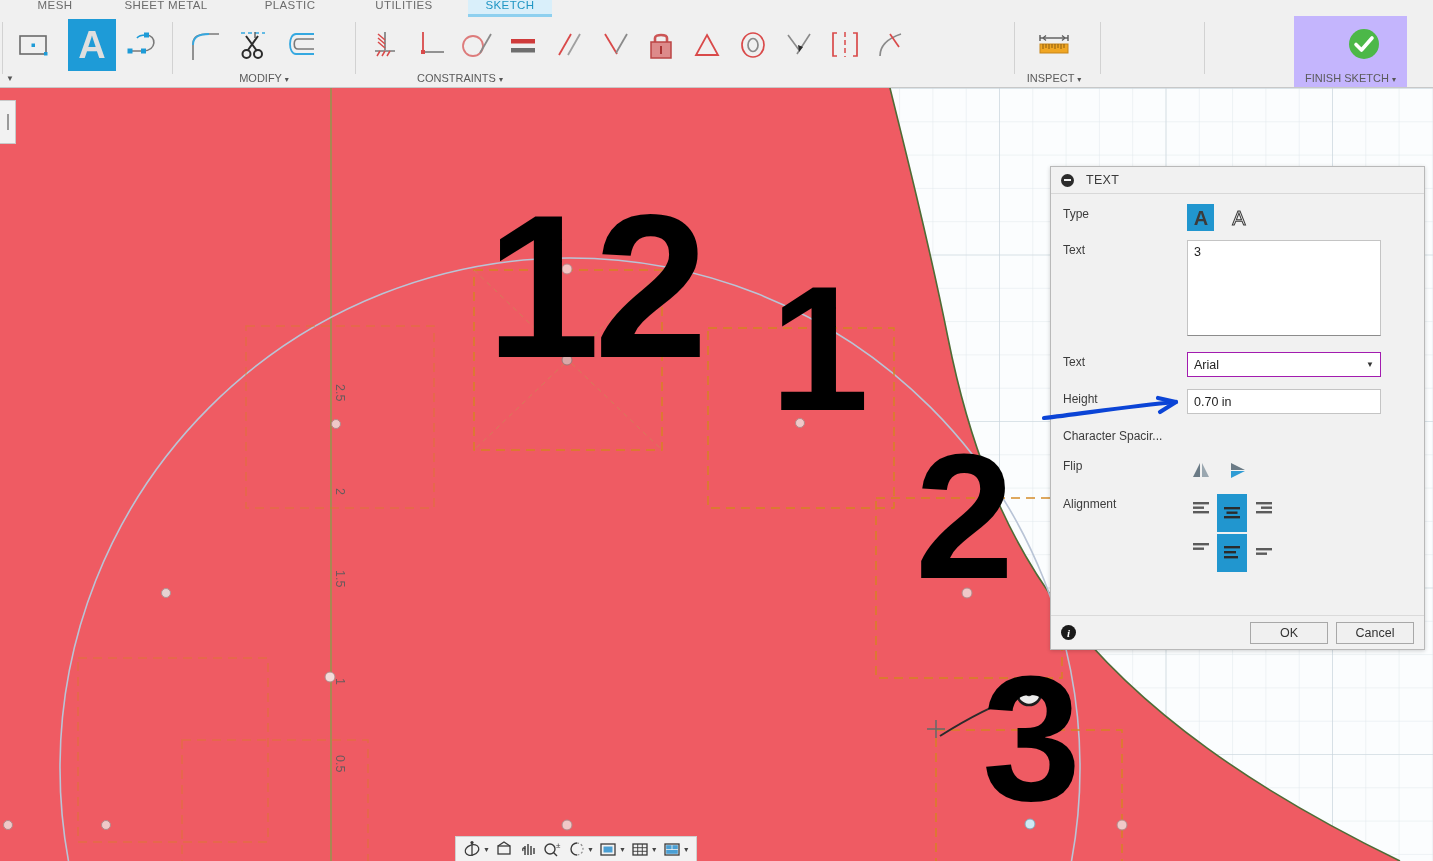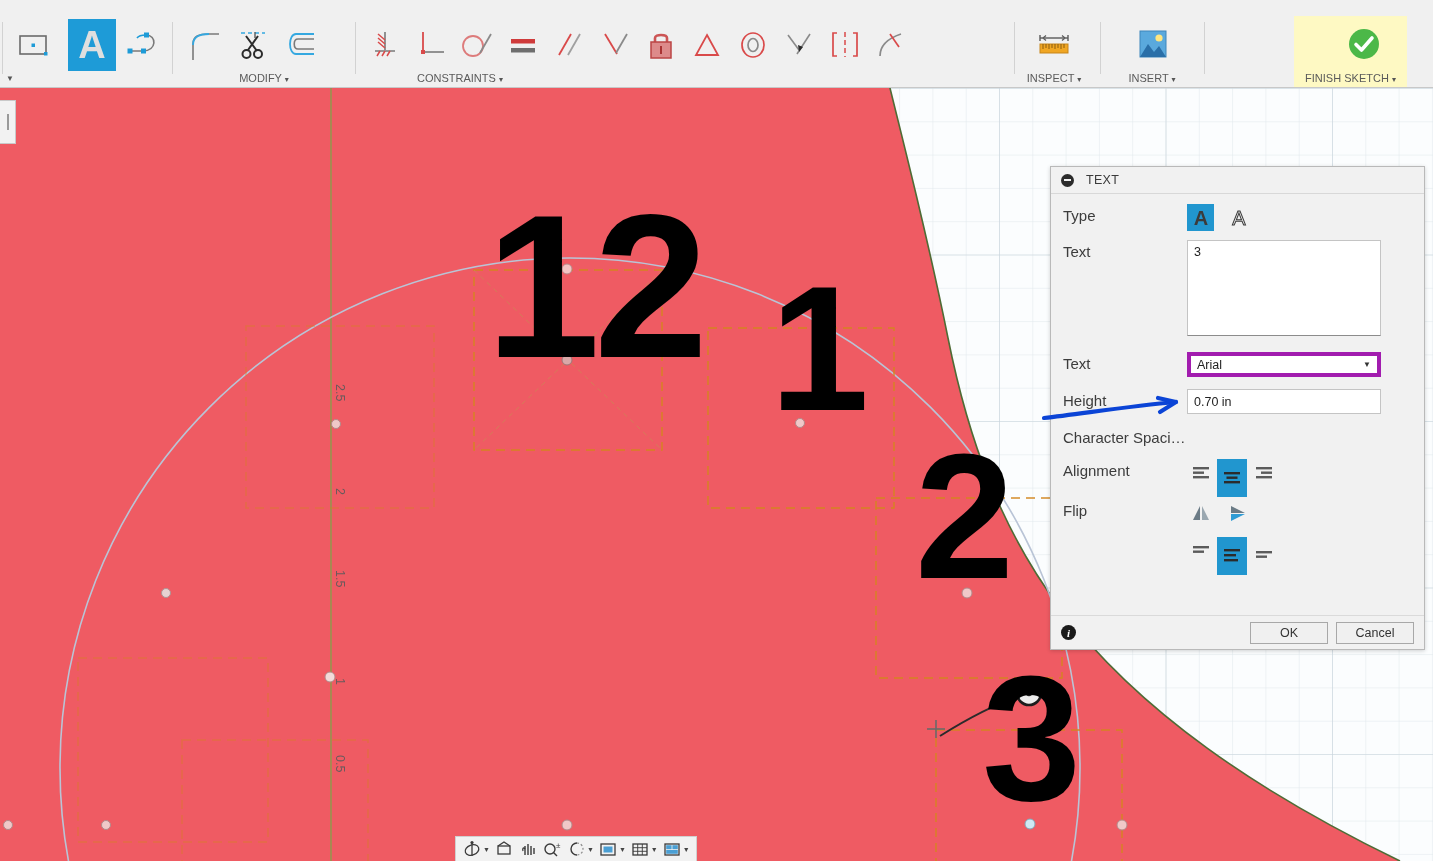--- a/index.html
+++ b/index.html
@@ -100,40 +100,40 @@
   }
   #dlg-head .collapse {
     width:13px; height:13px; border-radius:50%; background:#2b2b2b;
     display:flex; align-items:center; justify-content:center; margin-right:12px;
   }
   #dlg-head .collapse i { display:block; width:7px; height:1.6px; background:#f1f1f1; }
   #dlg-title { font-size:12.5px; color:#3a3a3a; letter-spacing:.3px; }
 
   #dlg-body { position:relative; padding:10px 0 0 0; height:423px; }
   .row { position:relative; display:flex; align-items:flex-start; padding:0 12px; margin-bottom:9px; }
-  .rlabel { width:124px; flex:0 0 124px; font-size:15px; color:#3c3c3c; padding-top:3px;
+  .rlabel { width:124px; flex:0 0 124px; font-size:12px; color:#3c3c3c; padding-top:3px;
             white-space:nowrap; overflow:hidden; text-overflow:ellipsis; }
   .rfield { flex:1; }
 
   .sqbtn {
     width:27px; height:27px; display:inline-flex; align-items:center;
     justify-content:center; cursor:pointer; vertical-align:top;
   }
   .sqbtn.on { background:#2196cf; }
 
   .textarea {
     width:194px; height:96px; background:#fff; border:1px solid #c4c4c4;
     border-bottom:1.6px solid #8c8c8c; padding:4px 6px; font-size:12.5px; color:#222;
   }
   .inputbox {
     width:194px; height:25px; background:#fff; border:1px solid #c4c4c4;
     padding:3px 6px; font-size:12.5px; color:#222; display:flex; align-items:center;
   }
   .selectbox {
-    width:194px; height:25px; background:#fff; border:4px solid #a21caf;
+    width:194px; height:25px; background:#fff; border:1px solid #a21caf;
     padding:3px 6px; font-size:12.5px; color:#222;
     display:flex; align-items:center; justify-content:space-between;
   }
   .selectbox .sc { font-size:8px; color:#333; }
 
   #dlg-foot {
     position:absolute; left:0; bottom:0; width:100%; height:34px;
     border-top:1px solid #dadada; display:flex; align-items:center;
     padding:0 10px;
   }
@@ -149,20 +149,30 @@
     justify-content:center; cursor:pointer; margin-left:8px;
   }
   #arrow-annot { position:absolute; left:1040px; top:388px; z-index:60; pointer-events:none; }
 </style>
 </head>
 <body>
 
 <div id="app">
 
   <div id="ribbon">
+    <div id="tabstrip">
+      <div class="tab" style="left:10px;width:90px;"><span>MESH</span></div>
+      <div class="tab" style="left:105px;width:122px;"><span>SHEET METAL</span></div>
+      <div class="tab" style="left:240px;width:100px;"><span>PLASTIC</span></div>
+      <div class="tab" style="left:355px;width:98px;"><span>UTILITIES</span></div>
+      <div class="tab active" style="left:468px;width:84px;">
+        <span class="tabbg"></span>
+        <span>SKETCH</span>
+      </div>
+    </div>
 
     <div id="ribbonbody">
 
       <div class="vsep" style="left:2px;"></div>
 
       <div class="tbtn" style="left:10px;">
         <svg width="40" height="32" viewBox="0 0 40 32">
           <rect x="7" y="7" width="26" height="18" fill="none" stroke="#6b6b6b" stroke-width="1.6"></rect>
           <rect x="18.5" y="14.5" width="3.5" height="3.5" fill="#1e9bd7"></rect>
           <rect x="31" y="23" width="3.5" height="3.5" fill="#1e9bd7"></rect>
@@ -315,35 +325,25 @@
               <line x1="29" y1="16" x2="29" y2="21"></line>
                 <line x1="32" y1="16" x2="32" y2="20"></line>
             </g>
           </svg>
         </div>
         <div class="plabel"><span>INSPECT</span> <span class="caret">▾</span></div>
       </div>
 
       <div class="vsep" style="left:1100px;"></div>
 
-      <div class="panel" style="left:1104px;width:96px;">
-        <div class="tbtn" style="left:25px;">
-          <svg width="38" height="36" viewBox="0 0 38 36">
-            <rect x="7" y="4" width="26" height="26" fill="#5aa9dd" stroke="#3d86bb" stroke-width="1"></rect>
-            <circle cx="26" cy="11" r="3.6" fill="#ffe680"></circle>
-            <path d="M7 30 L15 17 L21 25 L26 19 L33 30 Z" fill="#2a6fa8"></path>
-          </svg>
-        </div>
-        <div class="plabel"><span>INSERT</span> <span class="caret">▾</span></div>
-      </div>
 
       <div class="vsep" style="left:1204px;"></div>
 
 
-      <div class="panel" style="left:1294px;width:113px;background:#fef9c3;">
+      <div class="panel" style="left:1294px;width:113px;background:#c4b5fd;">
         <div class="tbtn" style="left:47px;">
           <svg width="44" height="40" viewBox="0 0 44 40">
             <circle cx="22" cy="19" r="15" fill="#4cb848"></circle>
             <path d="M14 19.5 L19.5 25 L30 13" fill="none" stroke="#fff" stroke-width="3.6" stroke-linecap="round" stroke-linejoin="round"></path>
           </svg>
         </div>
         <div class="plabel"><span>FINISH SKETCH</span> <span class="caret">▾</span></div>
       </div>
 
     </div>
@@ -558,20 +558,38 @@
         <div class="rlabel">Height</div>
         <div class="rfield">
           <div class="inputbox">0.70 in</div>
         </div>
       </div>
 
       <div class="row" style="margin-bottom:13px;">
         <div class="rlabel">Character Spacir...</div>
       </div>
 
+      <div class="row" style="margin-bottom:11px;">
+        <div class="rlabel">Flip</div>
+        <div class="rfield">
+          <span class="sqbtn">
+            <svg width="24" height="22" viewBox="0 0 24 22">
+              <path d="M11 4 L11 18 L4 18 Z" fill="#6b7b86"></path>
+              <path d="M13 4 L13 18 L20 18 Z" fill="#9aa7b0"></path>
+            </svg>
+          </span>
+          <span class="sqbtn" style="margin-left:8px;">
+            <svg width="24" height="22" viewBox="0 0 24 22">
+              <path d="M4 4 L18 11 L4 11 Z" fill="#6b7b86"></path>
+              <path d="M4 12 L18 12 L4 19 Z" fill="#2e9bd4"></path>
+            </svg>
+          </span>
+        </div>
+      </div>
+
       <div class="row" style="margin-bottom:2px;">
         <div class="rlabel">Alignment</div>
         <div class="rfield">
           <span class="sqbtn">
             <svg width="22" height="20" viewBox="0 0 22 20">
                 <g fill="#5b5b5b">
               <rect x="3" y="4" width="16" height="2.4"></rect>
                   <rect x="3" y="8.5" width="11" height="2.4"></rect>
               <rect x="3" y="13" width="16" height="2.4"></rect>
                 </g>
@@ -591,38 +609,20 @@
                 <g fill="#5b5b5b">
               <rect x="3" y="4" width="16" height="2.4"></rect>
                   <rect x="8" y="8.5" width="11" height="2.4"></rect>
               <rect x="3" y="13" width="16" height="2.4"></rect>
                 </g>
               </svg>
           </span>
         </div>
       </div>
 
-      <div class="row" style="margin-bottom:11px;">
-        <div class="rlabel">Flip</div>
-        <div class="rfield">
-          <span class="sqbtn">
-            <svg width="24" height="22" viewBox="0 0 24 22">
-              <path d="M11 4 L11 18 L4 18 Z" fill="#6b7b86"></path>
-              <path d="M13 4 L13 18 L20 18 Z" fill="#9aa7b0"></path>
-            </svg>
-          </span>
-          <span class="sqbtn" style="margin-left:8px;">
-            <svg width="24" height="22" viewBox="0 0 24 22">
-              <path d="M4 4 L18 11 L4 11 Z" fill="#6b7b86"></path>
-              <path d="M4 12 L18 12 L4 19 Z" fill="#2e9bd4"></path>
-            </svg>
-          </span>
-        </div>
-      </div>
-
       <div class="row">
         <div class="rlabel"></div>
         <div class="rfield">
           <span class="sqbtn">
             <svg width="22" height="20" viewBox="0 0 22 20">
                 <g fill="#5b5b5b">
               <rect x="3" y="5" width="16" height="2.4"></rect>
                   <rect x="3" y="9.5" width="11" height="2.4"></rect>
                 </g>
               </svg>

